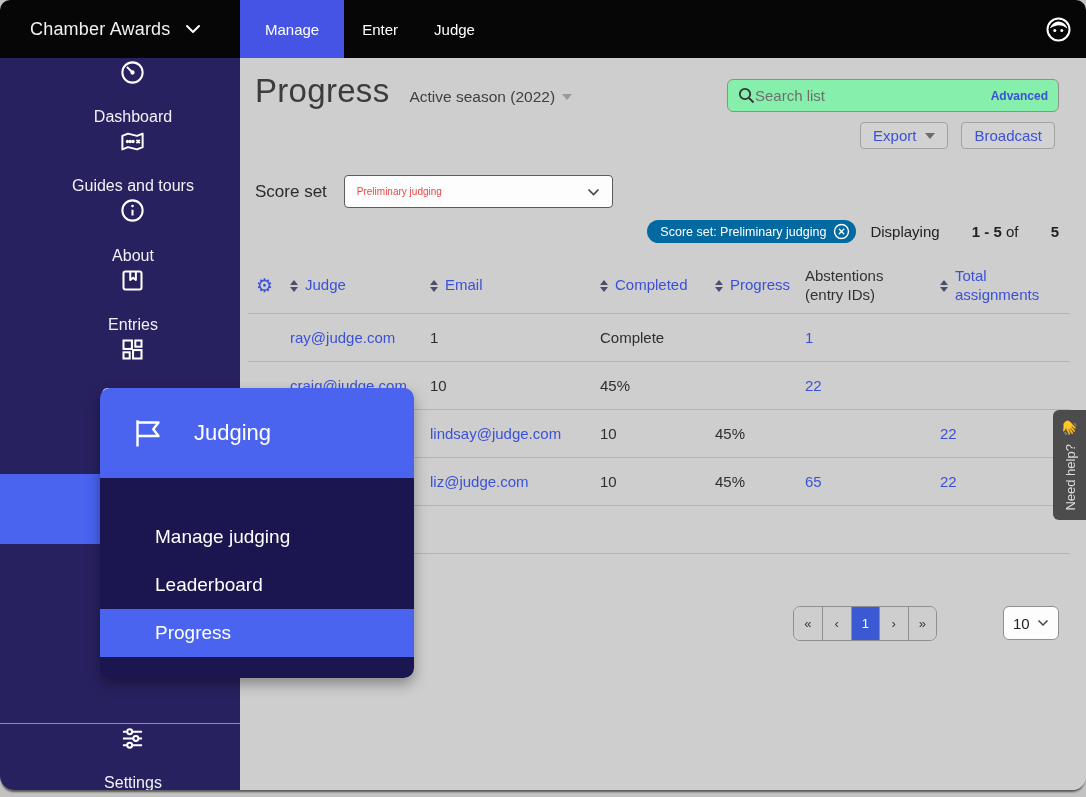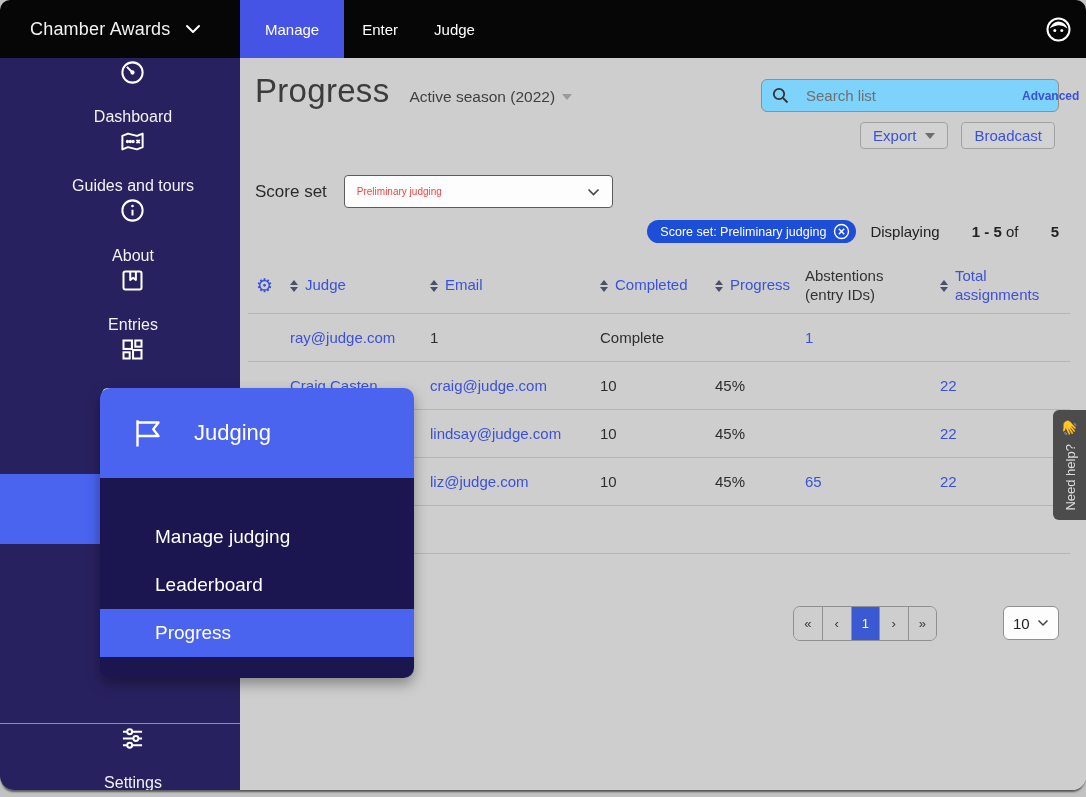--- a/index.html
+++ b/index.html
@@ -64,23 +64,23 @@
   }
   .page-title { font-size: 33px; font-weight: 300; color: #3c3c3c; letter-spacing: .3px; }
   .season-select { display: flex; align-items: baseline; gap: 7px; cursor: pointer; }
   .season-label { font-size: 15.5px; color: #404040; }
   .caret-down {
     width: 0; height: 0; align-self: center;
     border-left: 5px solid transparent; border-right: 5px solid transparent;
     border-top: 6px solid #9a9a9a;
   }
   .search-box {
-    position: absolute; top: 21px; right: 27px; width: 298px; height: 33px;
-    background: #7dd3fc; border: 1px solid #8f8f8f; border-radius: 6px;
-    display: flex; align-items: center; padding: 0 10px; gap: 17px;
+    position: absolute; top: 21px; right: 27px; width: 332px; height: 33px;
+    background: #86efac; border: 1px solid #8f8f8f; border-radius: 6px;
+    display: flex; align-items: center; padding: 0 10px; gap: 0;
   }
   .search-box input {
     border: none; outline: none; background: transparent; flex: 1;
     font-family: "Liberation Sans", sans-serif; font-size: 15px; color: #333;
   }
   .search-box input::placeholder { color: #6f6f6f; }
   .advanced-link { font-size: 12px; font-weight: bold; color: #3b51d8; cursor: pointer; }
   .btn-row { position: absolute; top: 64px; right: 31px; display: flex; gap: 13px; }
   .btn {
     height: 27px; border: 1px solid #a2a2a2; border-radius: 4px;
@@ -98,21 +98,21 @@
     border: 1px solid #5c5c5c; border-radius: 4px;
     display: flex; align-items: center; padding: 0 12px;
     font-size: 10px; color: #ef4444; cursor: pointer;
   }
   .fake-select .chev { margin-left: auto; }
   .chip-row {
     position: absolute; right: 27px; top: 162px;
     display: flex; align-items: center; gap: 14px;
   }
   .chip {
-    height: 23px; background: #1d4ed8; border-radius: 12px;
+    height: 23px; background: #0369a1; border-radius: 12px;
     display: flex; align-items: center; gap: 7px;
     padding: 0 6px 0 13px; color: #fff; font-size: 12.5px; cursor: pointer;
   }
   .displaying { font-size: 15px; color: #222; }
   .displaying b { font-weight: bold; margin-left: 28px; }
   
   .table { position: absolute; left: 8px; top: 200px; width: 822px; font-size: 15px; }
   .trow {
     display: grid;
     grid-template-columns: 32px 140px 170px 115px 90px 135px 1fr;
@@ -426,21 +426,20 @@
           <div class="tcell"></div>
           <div class="tcell cell-link">ray@judge.com</div>
           <div class="tcell cell-plain">1</div>
           <div class="tcell cell-plain">Complete</div>
           <div class="tcell cell-link"></div>
           <div class="tcell cell-link">1</div>
         </div>
 
         <div class="trow">
           <div class="tcell"></div>
-          <div class="tcell cell-link">Craig Casten</div>
           <div class="tcell cell-link">craig@judge.com</div>
           <div class="tcell cell-plain">10</div>
           <div class="tcell cell-plain">45%</div>
           <div class="tcell cell-link"></div>
           <div class="tcell cell-link">22</div>
         </div>
 
         <div class="trow">
           <div class="tcell"></div>
           <div class="tcell cell-link"></div>

